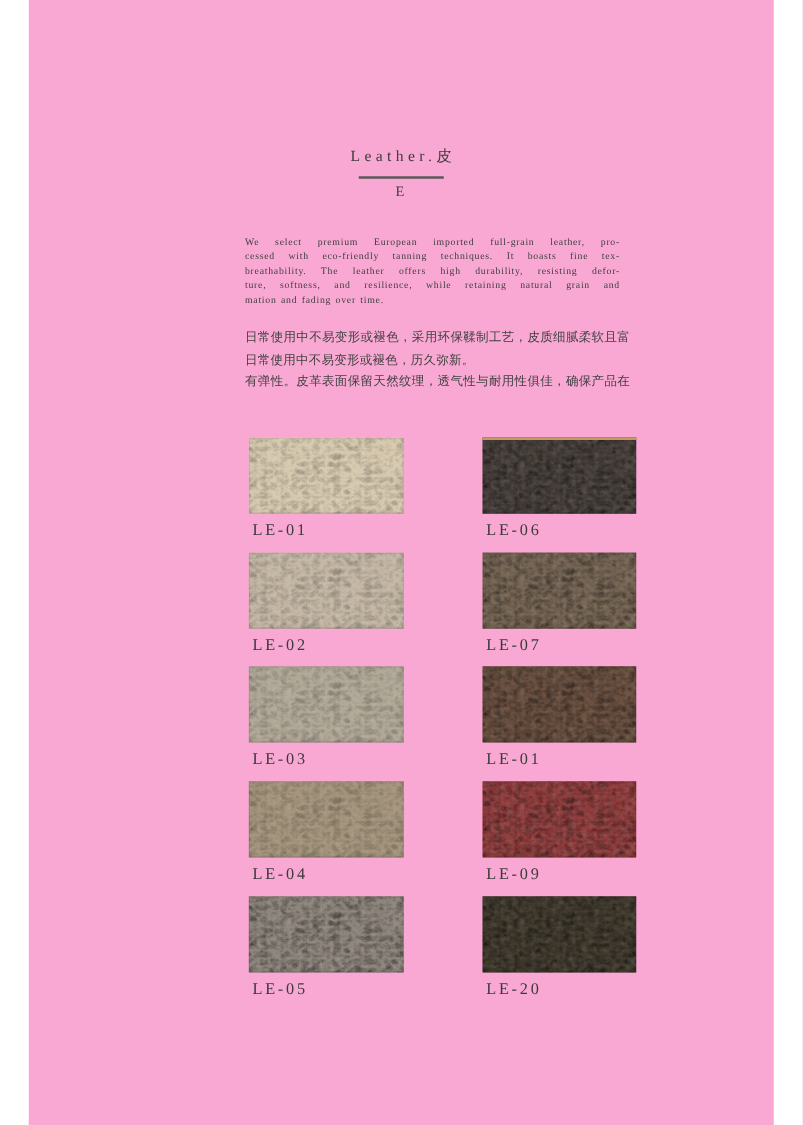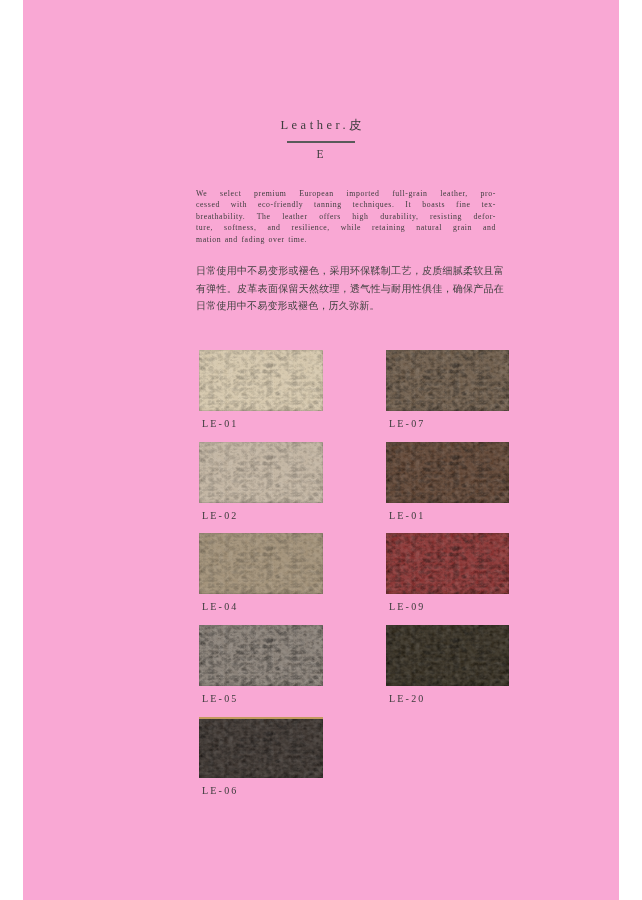--- a/index.html
+++ b/index.html
@@ -105,21 +105,21 @@
     height: 100%;
     display: block;
   }
   .tex rect.dark { opacity: 0.26; }
   .tex rect.lite { opacity: 0.12; }
   .cell.strong .tex rect.dark { opacity: 0.48; }
   .cell.strong .tex rect.lite { opacity: 0.16; }
   .code {
     margin-top: 7px;
     padding-left: 3px;
-    font-size: 10px;
+    font-size: 13px;
     letter-spacing: 2.2px;
     color: #3b3b3b;
     line-height: 12px;
   }
   .svg-defs { position: absolute; width: 0; height: 0; overflow: hidden; }
 </style>
 </head>
 <body>
 
 <svg class="svg-defs" aria-hidden="true">
@@ -146,22 +146,22 @@
   <div class="intro-en">
     <div class="line">We select premium European imported full-grain leather, pro-</div>
     <div class="line">cessed with eco-friendly tanning techniques. It boasts fine tex-</div>
     <div class="line">breathability. The leather offers high durability, resisting defor-</div>
     <div class="line">ture, softness, and resilience, while retaining natural grain and</div>
     <div class="line last">mation and fading over time.</div>
   </div>
 
   <div class="intro-zh">
     <div class="line">日常使用中不易变形或褪色，采用环保鞣制工艺，皮质细腻柔软且富</div>
+    <div class="line last">日常使用中不易变形或褪色，历久弥新。</div>
     <div class="line">有弹性。皮革表面保留天然纹理，透气性与耐用性俱佳，确保产品在</div>
-    <div class="line last">日常使用中不易变形或褪色，历久弥新。</div>
   </div>
 
   <div class="swatch-grid">
 
     <figure class="cell">
       <div class="swatch" style="background-color: rgb(213, 199, 172);">
         <svg class="tex" viewBox="0 0 124 61" preserveAspectRatio="none">
             <rect class="dark" width="124" height="61" filter="url(#lgrain-dark)"></rect>
             <rect class="lite" width="124" height="61" filter="url(#lgrain-lite)"></rect>
           </svg>
@@ -172,20 +172,29 @@
     <figure class="cell">
       <div class="swatch" style="background-color: rgb(194, 180, 161);">
         <svg class="tex" viewBox="0 0 124 61" preserveAspectRatio="none">
             <rect class="dark" width="124" height="61" filter="url(#lgrain-dark)"></rect>
             <rect class="lite" width="124" height="61" filter="url(#lgrain-lite)"></rect>
           </svg>
       </div>
       <figcaption class="code">LE-02</figcaption>
     </figure>
 
+    <figure class="cell">
+      <div class="swatch" style="background-color: rgb(174, 165, 147);">
+        <svg class="tex" viewBox="0 0 124 61" preserveAspectRatio="none">
+            <rect class="dark" width="124" height="61" filter="url(#lgrain-dark)"></rect>
+            <rect class="lite" width="124" height="61" filter="url(#lgrain-lite)"></rect>
+          </svg>
+      </div>
+      <figcaption class="code">LE-03</figcaption>
+    </figure>
 
     <figure class="cell">
       <div class="swatch" style="background-color: rgb(161, 144, 119);">
         <svg class="tex" viewBox="0 0 124 61" preserveAspectRatio="none">
             <rect class="dark" width="124" height="61" filter="url(#lgrain-dark)"></rect>
             <rect class="lite" width="124" height="61" filter="url(#lgrain-lite)"></rect>
           </svg>
       </div>
       <figcaption class="code">LE-04</figcaption>
     </figure>

